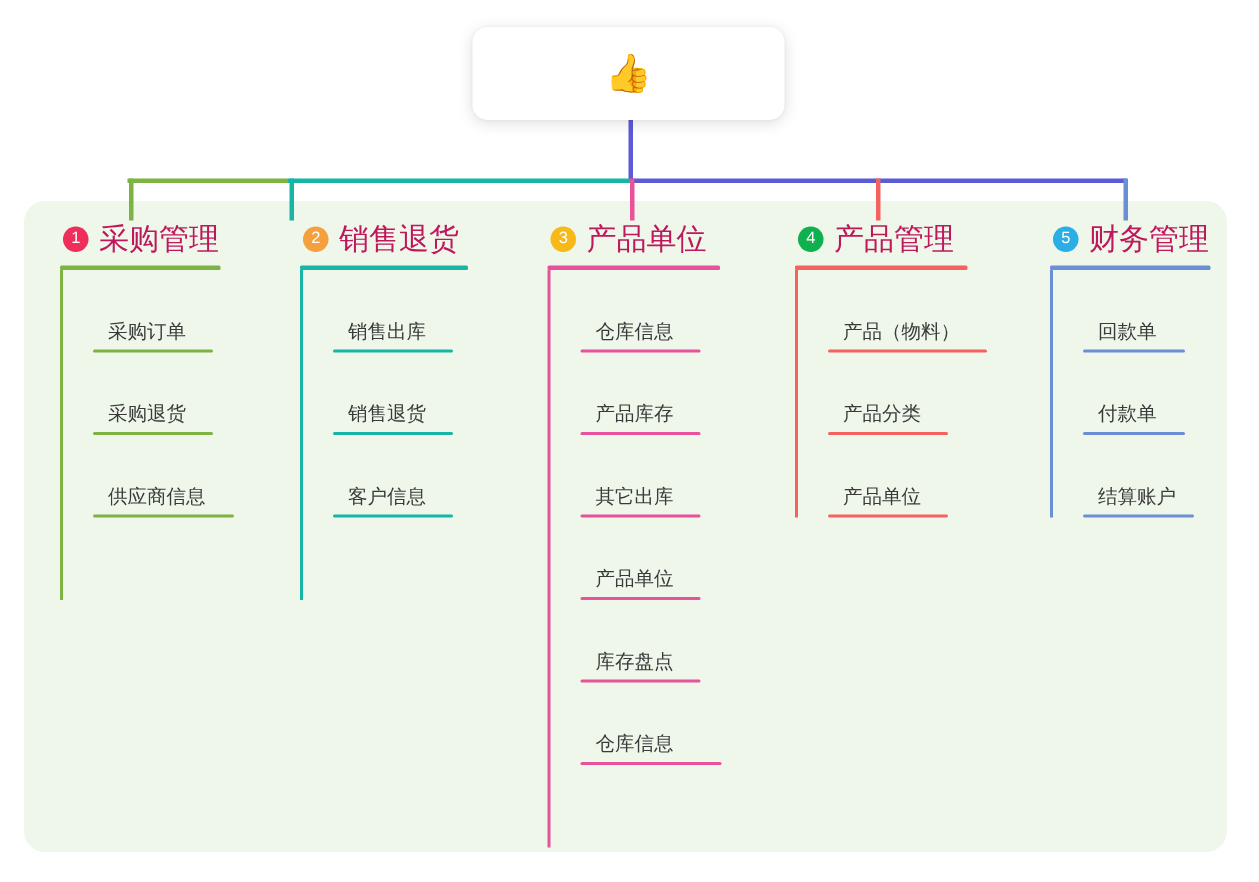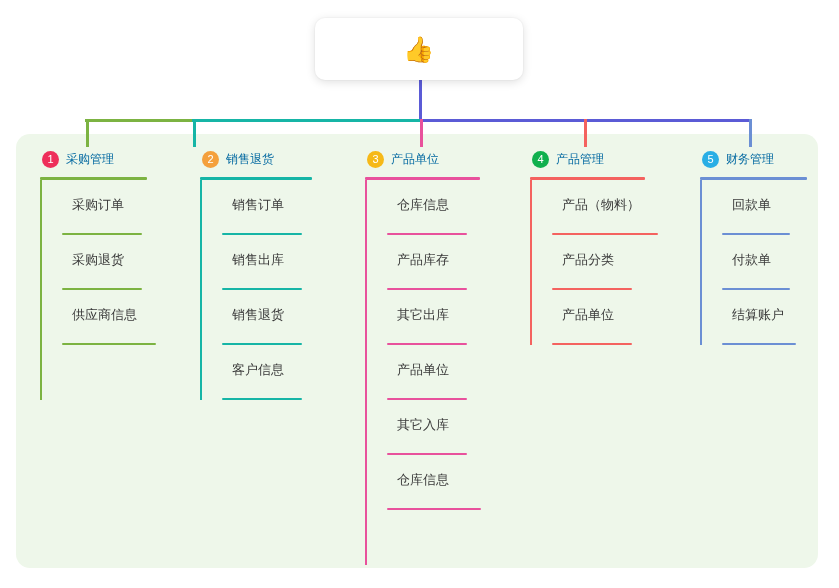--- a/index.html
+++ b/index.html
@@ -37,27 +37,27 @@
   
   .col{position:absolute;z-index:4;}
   .branch-head{
     display:flex;align-items:center;gap:7px;height:24px;padding-left:2px;
   }
   .badge{
     width:17px;height:17px;border-radius:50%;
     color:#ffffff;font-size:11px;line-height:17px;text-align:center;
     flex:0 0 auto;font-weight:normal;
   }
-  .branch-label{font-size:12px;color:#0369a1;white-space:nowrap;}
+  .branch-label{font-size:20px;color:#be185d;white-space:nowrap;}
   .branch-rule{height:3px;width:100%;margin-top:6px;border-radius:1px;}
 
   .leaves{position:relative;margin-top:0;}
   .leaf{
     position:relative;height:55px;padding-left:22px;
-    display:flex;align-items:center;
+    display:flex;align-items:flex-end;
   }
   .leaf-text{
     font-size:13px;color:#3a3a3a;white-space:nowrap;
     padding:0 0 5px 10px;
   }
   .leaf-rule{
     position:absolute;left:22px;bottom:0;height:2px;border-radius:1px;
   }
   .leaf-spine{position:absolute;left:0;top:0;width:2px;}
 </style>
@@ -108,24 +108,20 @@
       </div>
       <div class="col" style="left: 200px; top: 147px;">
         <div class="branch-head">
           <span class="badge" style="background: rgb(244, 160, 60);">2</span>
           <span class="branch-label">销售退货</span>
         </div>
         <div class="branch-rule" style="background: rgb(22, 181, 166); width: 112px;"></div>
         <div class="leaves">
           <div class="leaf-spine" style="background: rgb(22, 181, 166); height: 220px;"></div>
           <div class="leaf">
-            <span class="leaf-text">销售订单</span>
-            <div class="leaf-rule" style="background: rgb(22, 181, 166); width: 80px;"></div>
-          </div>
-          <div class="leaf">
             <span class="leaf-text">销售出库</span>
             <div class="leaf-rule" style="background: rgb(22, 181, 166); width: 80px;"></div>
           </div>
           <div class="leaf">
             <span class="leaf-text">销售退货</span>
             <div class="leaf-rule" style="background: rgb(22, 181, 166); width: 80px;"></div>
           </div>
           <div class="leaf">
             <span class="leaf-text">客户信息</span>
             <div class="leaf-rule" style="background: rgb(22, 181, 166); width: 80px;"></div>
@@ -150,21 +146,21 @@
           </div>
           <div class="leaf">
             <span class="leaf-text">其它出库</span>
             <div class="leaf-rule" style="background: rgb(232, 81, 156); width: 80px;"></div>
           </div>
           <div class="leaf">
             <span class="leaf-text">产品单位</span>
             <div class="leaf-rule" style="background: rgb(232, 81, 156); width: 80px;"></div>
           </div>
           <div class="leaf">
-            <span class="leaf-text">其它入库</span>
+            <span class="leaf-text">库存盘点</span>
             <div class="leaf-rule" style="background: rgb(232, 81, 156); width: 80px;"></div>
           </div>
           <div class="leaf">
             <span class="leaf-text">仓库信息</span>
             <div class="leaf-rule" style="background: rgb(232, 81, 156); width: 94px;"></div>
           </div>
         </div>
       </div>
       <div class="col" style="left: 530px; top: 147px;">
         <div class="branch-head">

